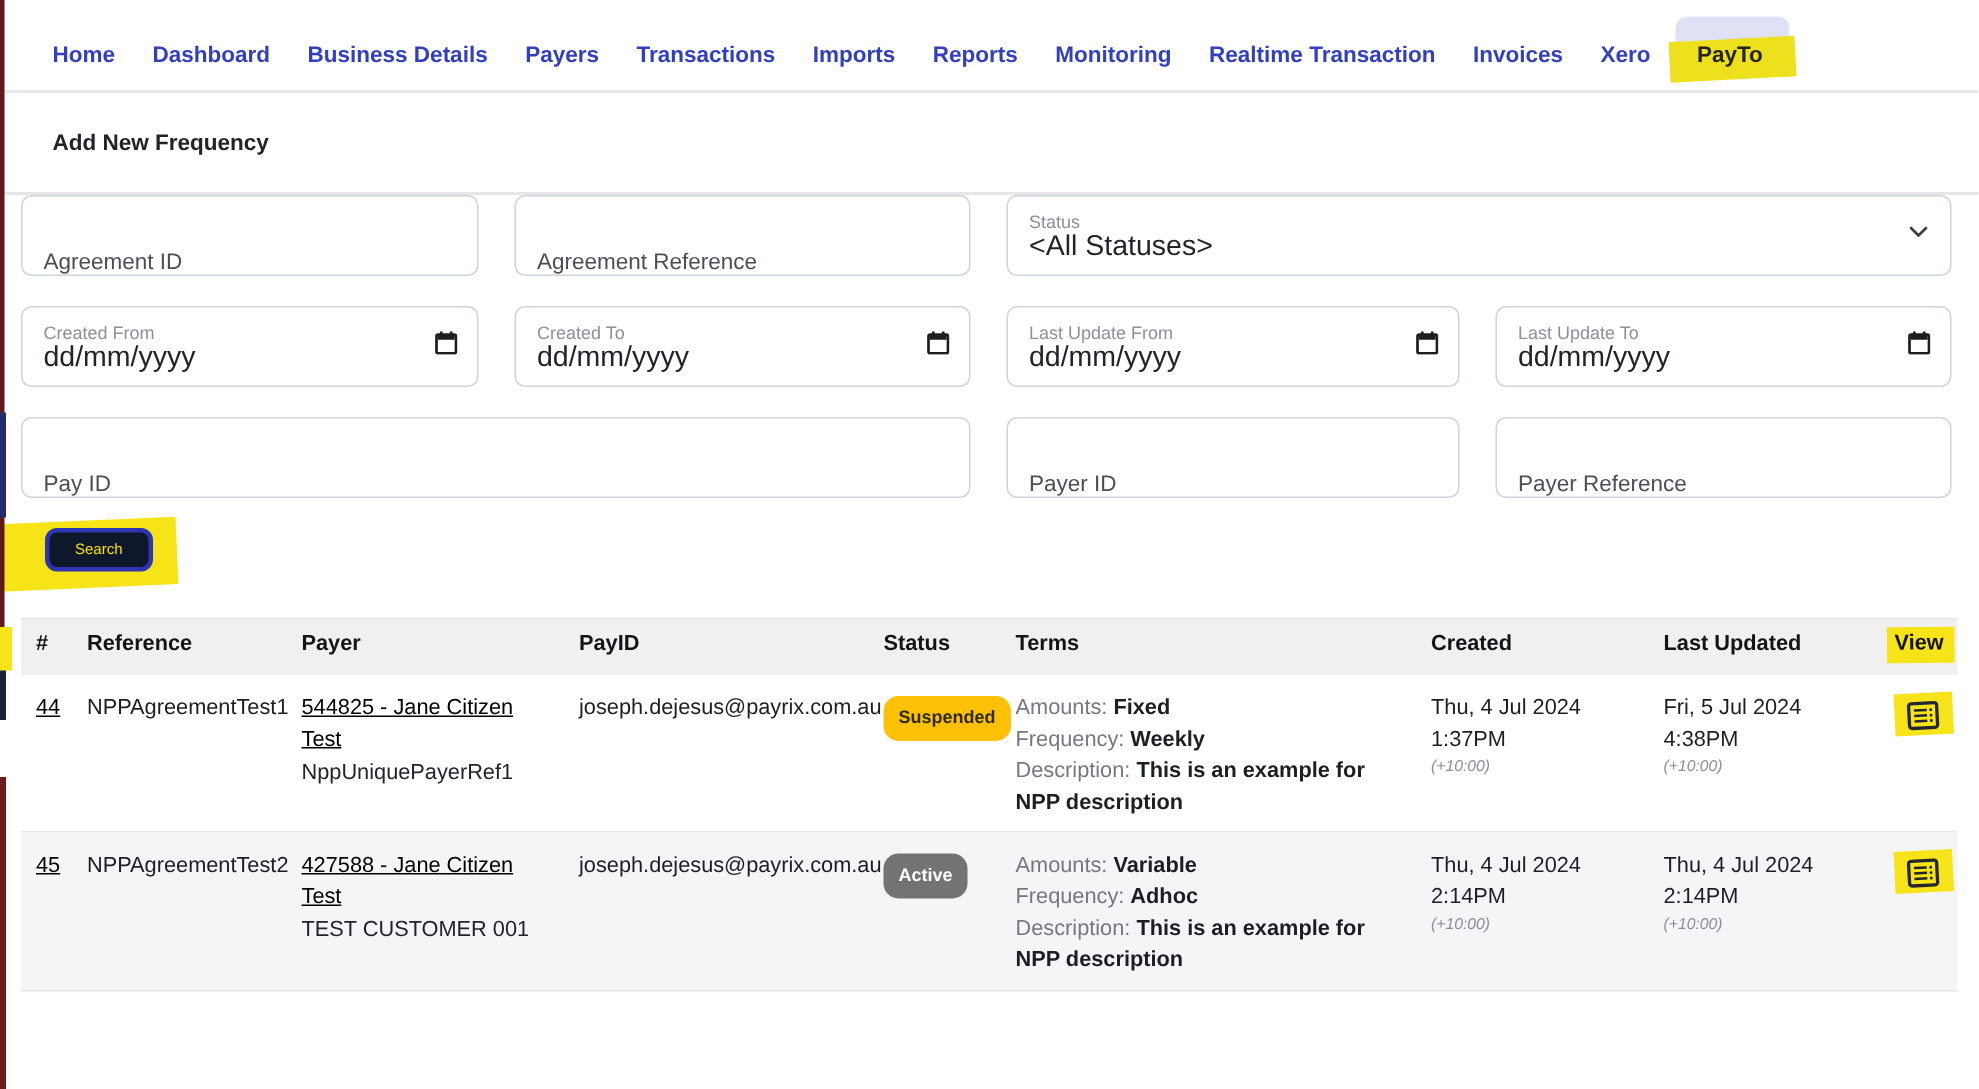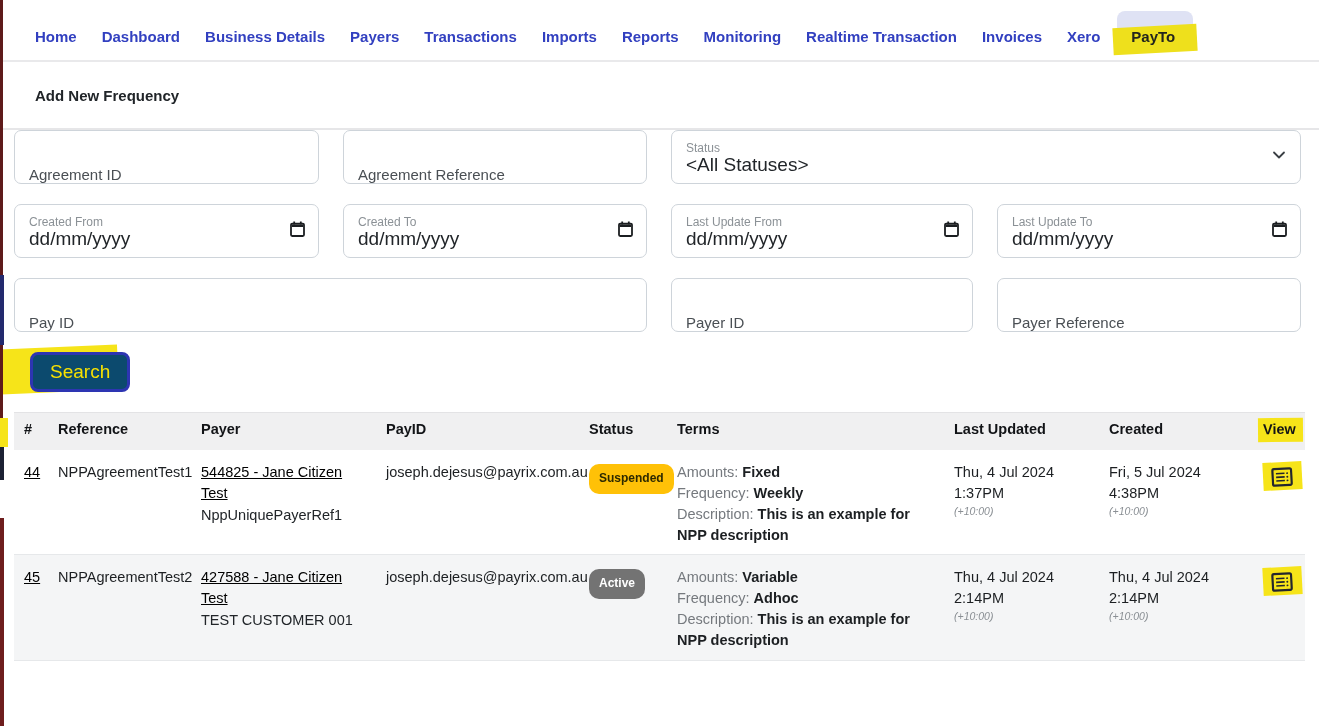--- a/index.html
+++ b/index.html
@@ -70,23 +70,23 @@
   .icon-right { position:absolute; right:13px; top:50%; transform:translateY(-50%); cursor:pointer; }
 
   
   .search-wrap { position:relative; height:46px; margin-top:18px; }
   .search-hl {
     position:absolute; left:-14px; top:-3px; width:118px; height:45px;
     background:#f6e419; transform:rotate(-2.5deg);
   }
   .search-btn {
     position:absolute; left:16px; top:2px;
-    background:#0c4a6e; color:#f8e100;
+    background:#0f172a; color:#f8e100;
     border:3px solid #2d35b2; border-radius:8px;
-    font-size:19px; font-weight:400; padding:6px 17px; cursor:pointer;
+    font-size:10px; font-weight:400; padding:6px 17px; cursor:pointer;
     font-family:"Liberation Sans",sans-serif;
   }
 
   
   .tbl { margin-top:16px; width:1291px; border-top:1px solid #e3e3e5; }
   .trow {
     display:grid;
     grid-template-columns: 34px 143px 185px 203px 88px 277px 155px 154px 52px;
     align-items:start;
   }
@@ -232,22 +232,22 @@
   </div>
 
   <div class="tbl">
     <div class="trow thead">
       <div>#</div>
       <div>Reference</div>
       <div>Payer</div>
       <div>PayID</div>
       <div>Status</div>
       <div>Terms</div>
+      <div>Created</div>
       <div>Last Updated</div>
-      <div>Created</div>
       <div><span class="view-hl">View</span></div>
     </div>
 
     <div class="tbody">
 
       <div class="trow row-odd">
         <div class="cell"><a href="#" class="cell-link">44</a></div>
         <div class="cell">NPPAgreementTest1</div>
         <div class="cell">
           <a href="#" class="cell-link">544825 - Jane Citizen Test</a>

